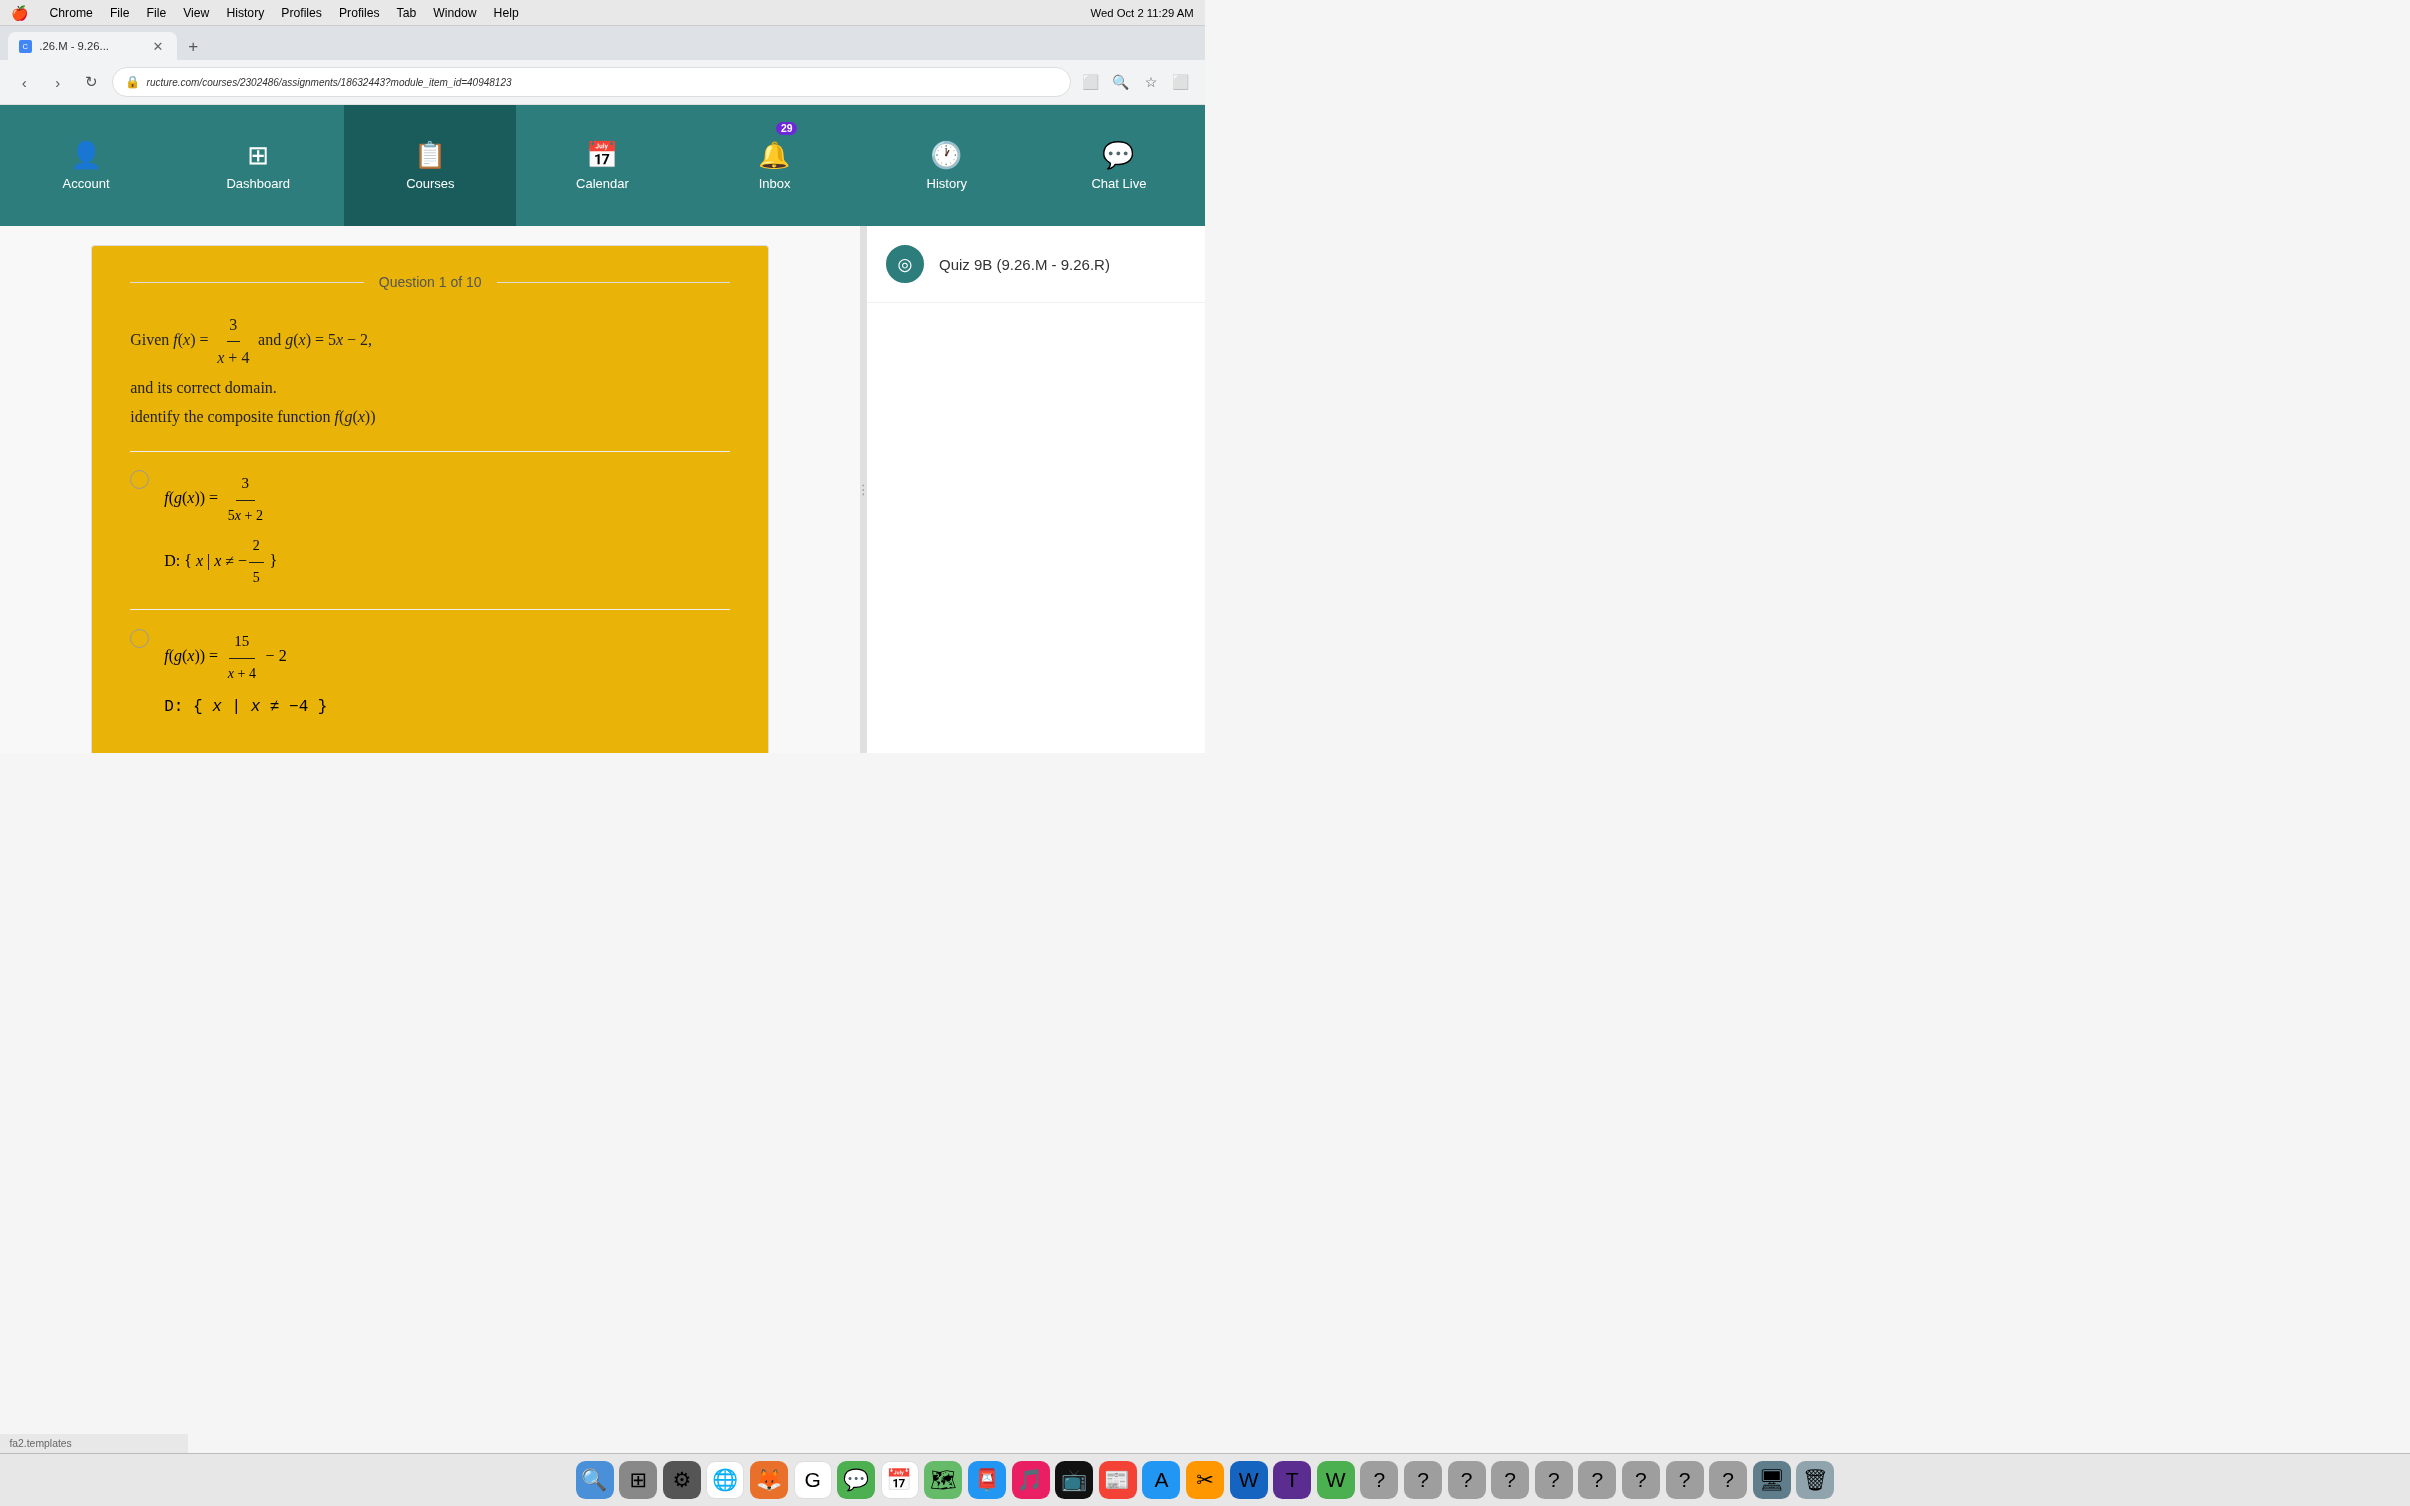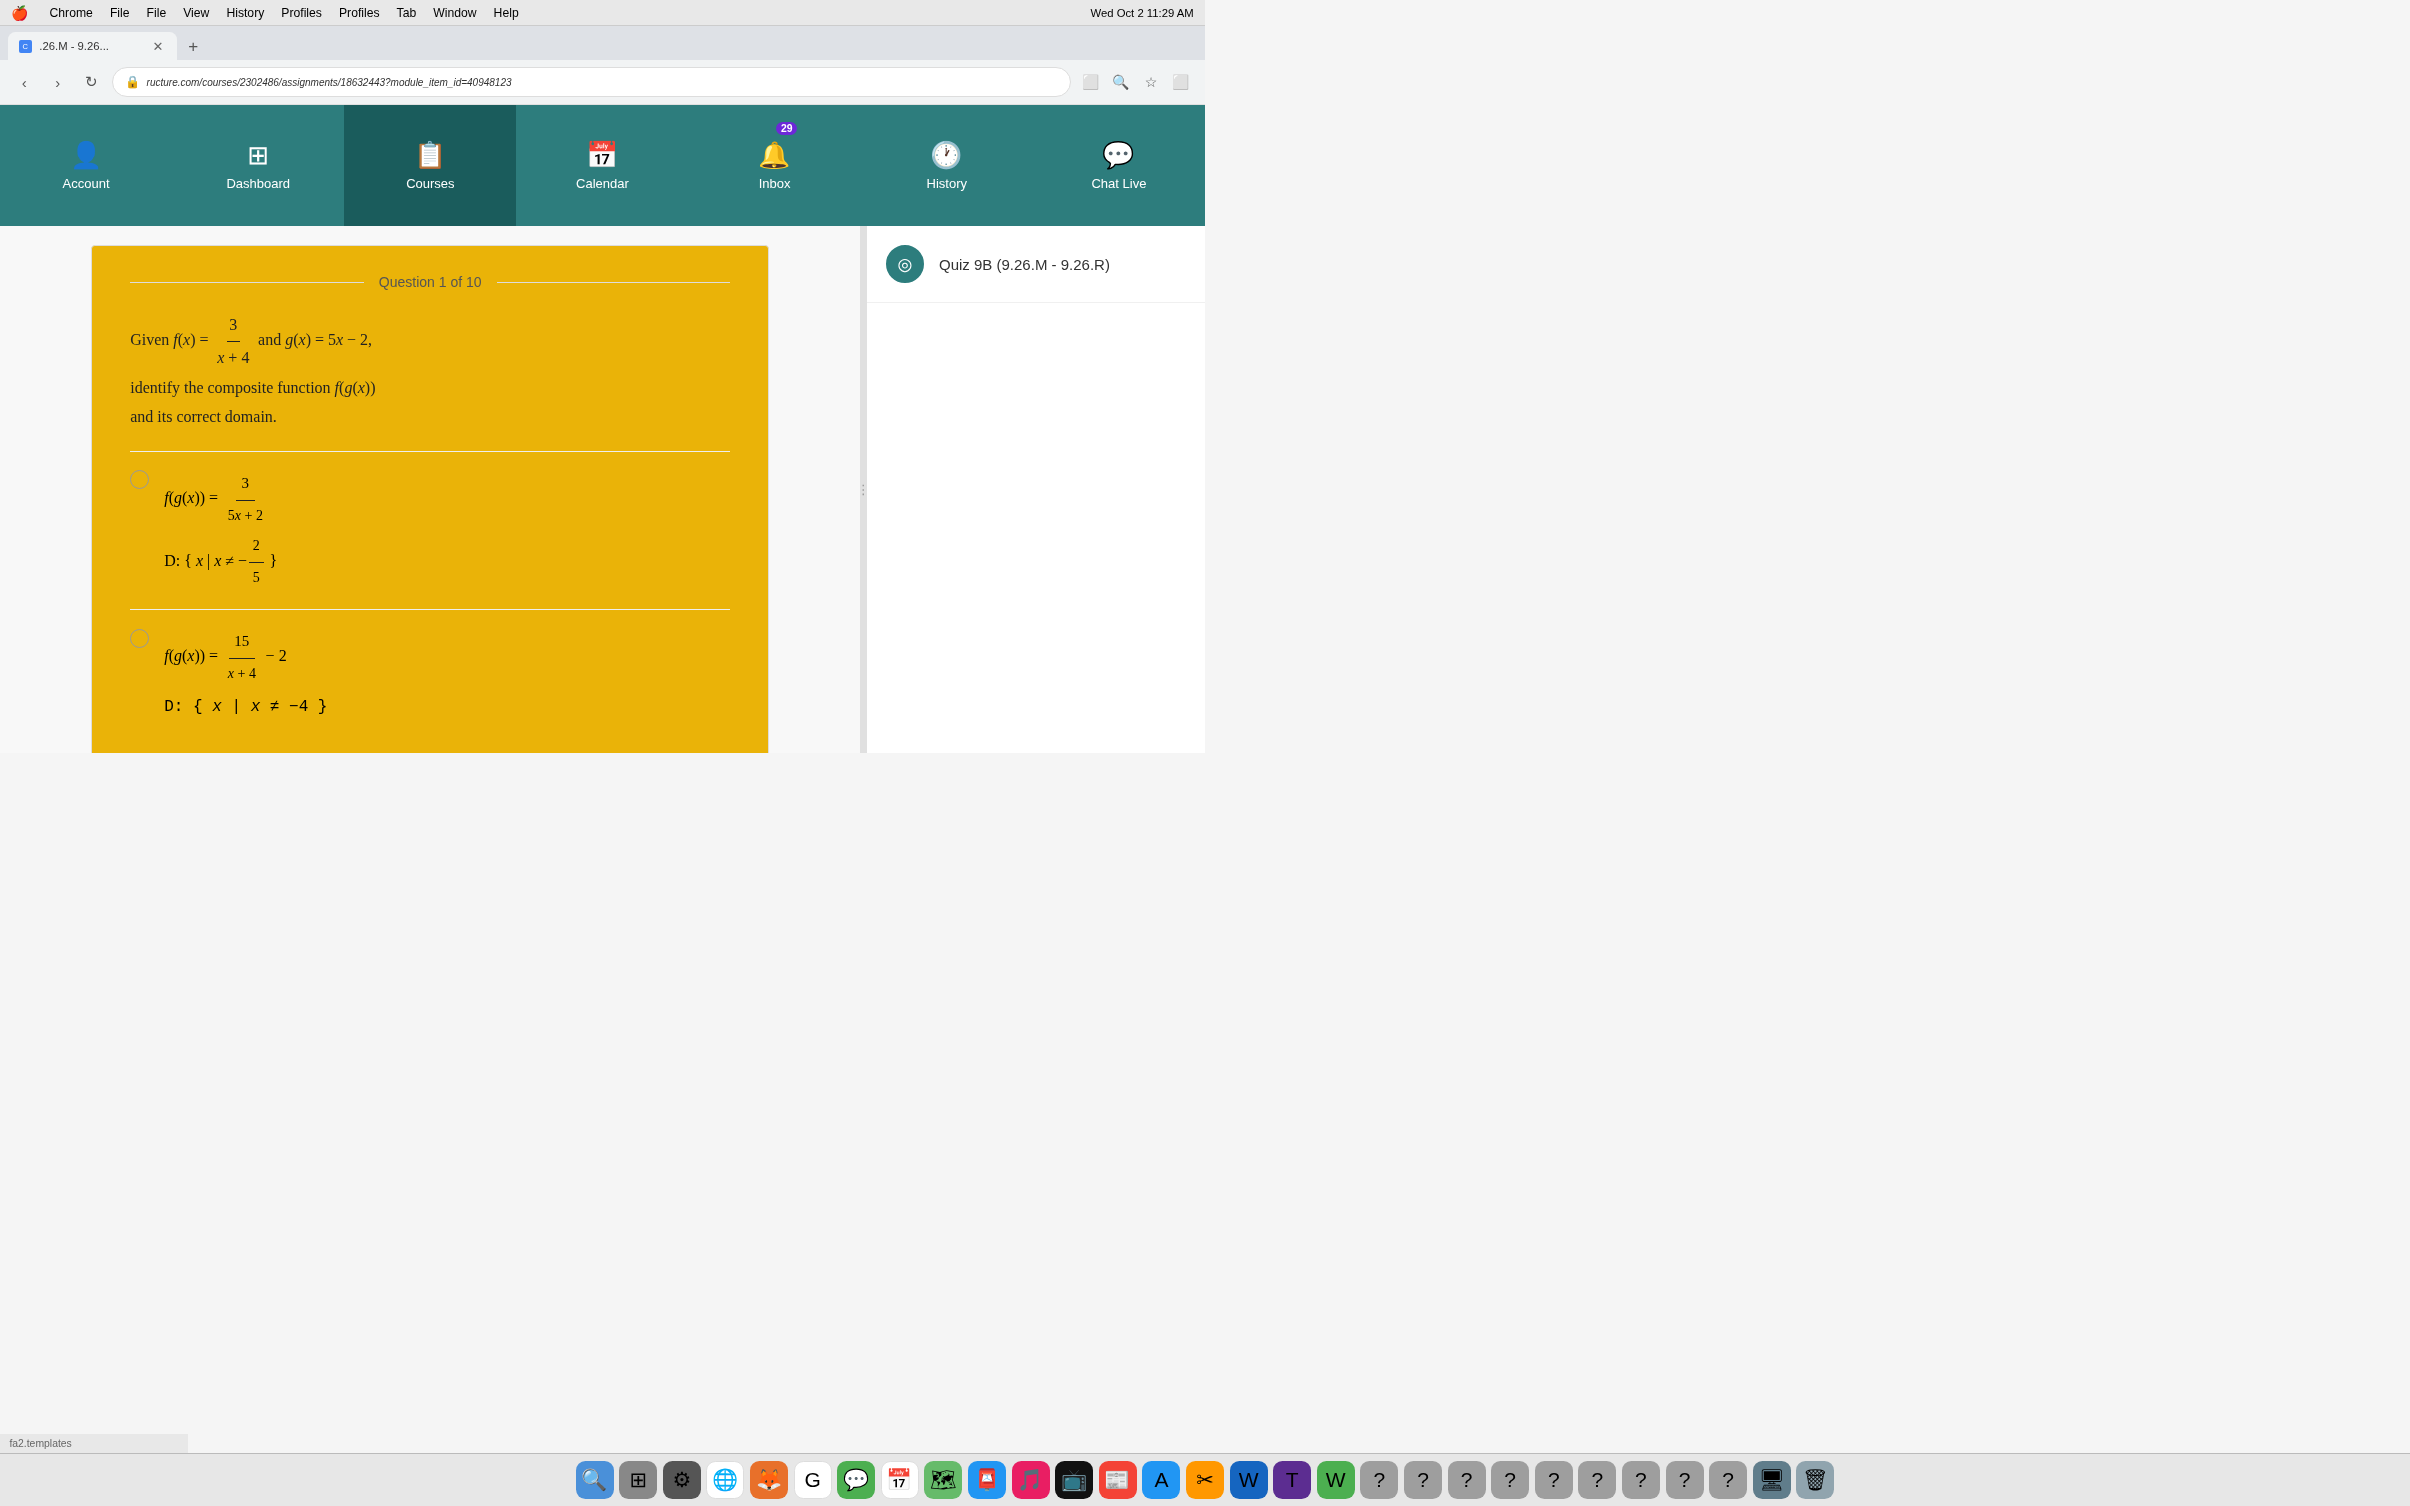--- a/index.html
+++ b/index.html
@@ -316,24 +316,24 @@
       </div>
 
       <div class="math-content">
         <div style="font-family: 'Times New Roman', serif; font-size: 16px; line-height: 2.0;">
           Given <em>f</em>(<em>x</em>) = <span style="display:inline-flex; flex-direction:column; align-items:center; vertical-align:middle; margin:0 1.9px;">
               <span style="border-bottom:1.4px solid #222; padding: 0 2.8px;">3</span>
               <span style="padding: 0 2.8px;"><em>x</em> + 4</span>
             </span> and <em>g</em>(<em>x</em>) = 5<em>x</em> − 2,
         </div>
         <div style="font-family: 'Times New Roman', serif; font-size: 16px;">
-          identify the composite function <em>f</em>(<em>g</em>(<em>x</em>))
+          and its correct domain.
         </div>
         <div style="font-family: 'Times New Roman', serif; font-size: 16px;">
-          and its correct domain.
+          identify the composite function <em>f</em>(<em>g</em>(<em>x</em>))
         </div>
       </div>
 
       <div class="answer-option">
         <div class="radio-circle"></div>
         <div>
           <div style="font-family: 'Times New Roman', serif; font-size: 16px; line-height: 2.2;">
             <em>f</em>(<em>g</em>(<em>x</em>)) = <span style="display:inline-flex; flex-direction:column; align-items:center; vertical-align:middle; margin:0 1.9px;">
                 <span style="border-bottom:1.4px solid #222; padding: 0 5.6px; font-size:15px;">3</span>
                 <span style="padding: 0 3.8px; font-size:14px;">5<em>x</em> + 2</span>

